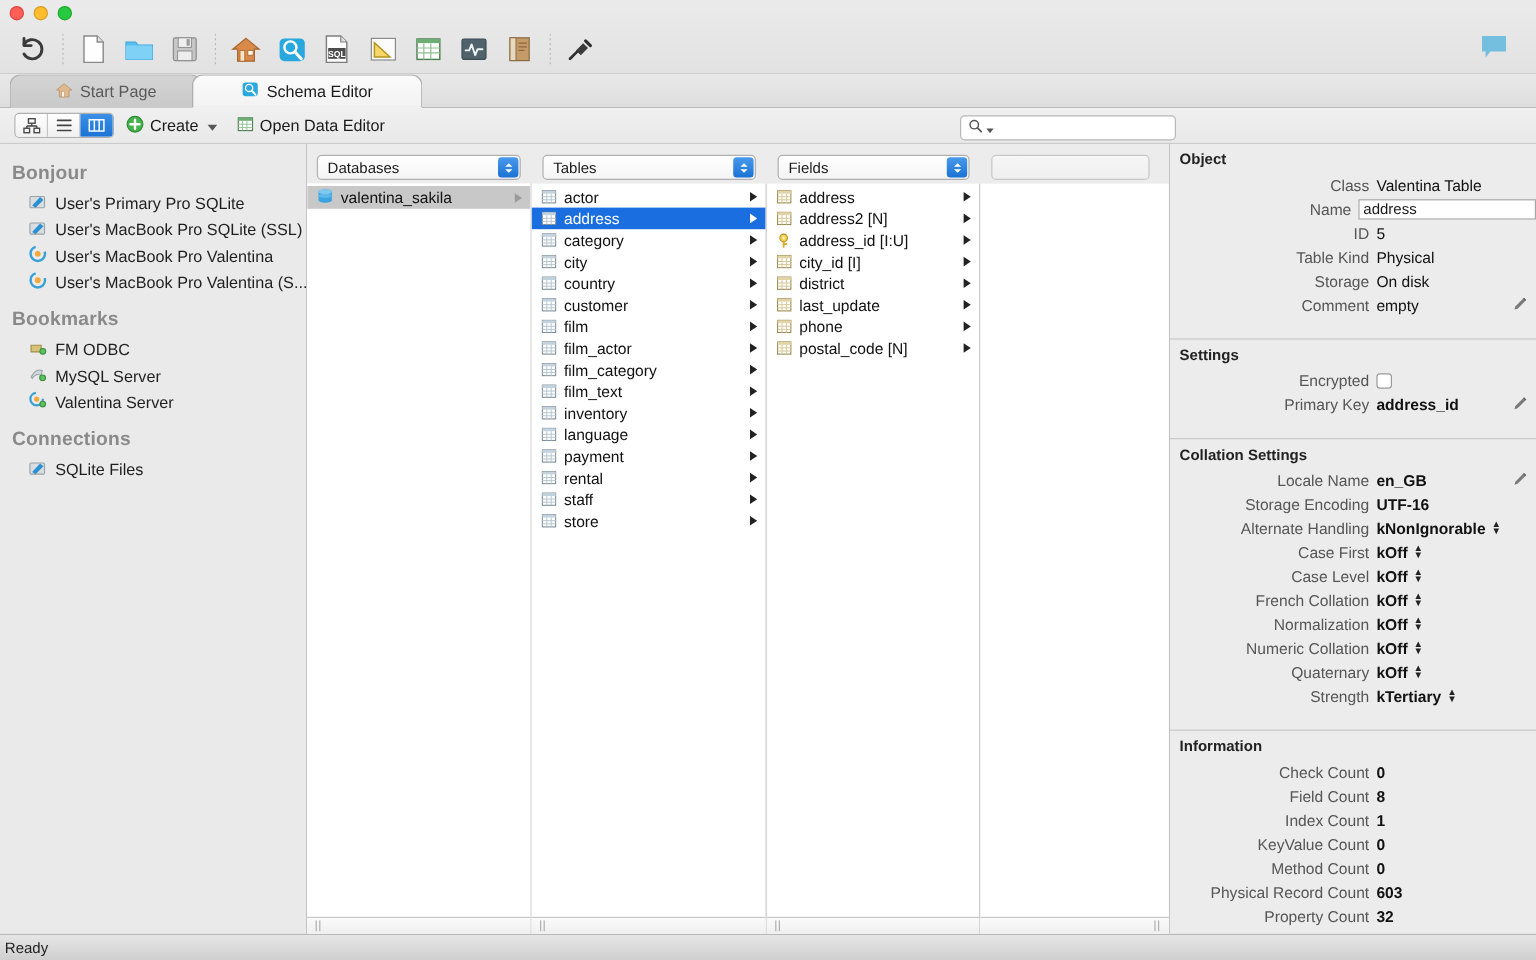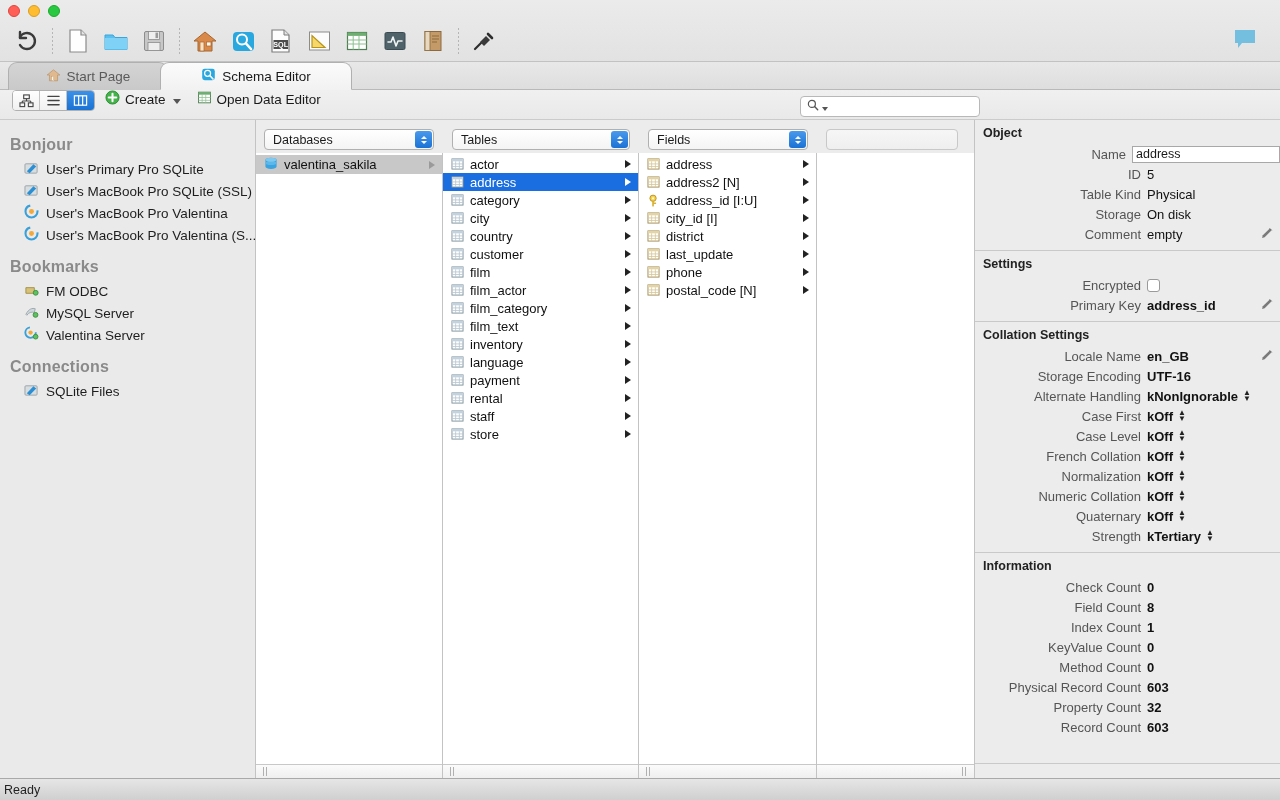--- a/index.html
+++ b/index.html
@@ -69,21 +69,21 @@
     z-index: 5;
     justify-content: center;
     border-bottom: 1px solid #f2f2f2;
   }
 
   
   .actionbar {
     height: 30px; flex: 0 0 auto;
     background: linear-gradient(to bottom, #f0f0f0, #e9e9e9);
     border-bottom: 1px solid #cbcbcb;
-    display: flex; align-items: flex-start; padding-left: 12px; gap: 10px;
+    display: flex; align-items: center; padding-left: 12px; gap: 10px;
   }
   .segmented { display: flex; border: 1px solid #b0b0b0; border-radius: 4px; overflow: hidden; height: 21px; background: #fff; }
   .segbtn { width: 27px; display: flex; align-items: center; justify-content: center; background: linear-gradient(to bottom,#fefefe,#f0f0f0); border-right: 1px solid #c4c4c4; cursor: default; }
   .segbtn:last-child { border-right: none; }
   .segbtn.sel { background: linear-gradient(to bottom, #3b91e8, #1a72d4); }
   .abitem { display: flex; align-items: center; gap: 5px; font-size: 13.5px; cursor: default; }
   .caret-dn { width: 0; height: 0; border-left: 4px solid transparent; border-right: 4px solid transparent; border-top: 5px solid #555; margin-left: 2px; margin-top:4px;}
 
   .searchfield {
     position: absolute; right: 300px; top: 96px;
@@ -128,21 +128,21 @@
   .row { height: 18px; display: flex; align-items: center; gap: 6px; padding-left: 8px; font-size: 13px; color: #111; cursor: default; white-space: nowrap; }
   .row.sel { background: #1a6ee0; color: #fff; }
   .row .arrow { margin-left: auto; margin-right: 7px; width: 0; height: 0; border-top: 4.5px solid transparent; border-bottom: 4.5px solid transparent; border-left: 6px solid #222; }
   .row.sel .arrow { border-left-color: #fff; }
   .gripbar { height: 14px; background: linear-gradient(to bottom,#fbfbfb,#efefef); border-top: 1px solid #c8c8c8; display:flex; align-items:center; }
   .grip { width: 11px; display:flex; justify-content:center; gap:2px; margin-left: 3px;}
   .grip i { display:block; width:1px; height:9px; background:#b0b0b0; }
 
   
   .inspector { width: 306px; flex: 0 0 306px; background: #ececec; border-left: 1px solid #c3c3c3; overflow: hidden; }
-  .ins-sec { border-bottom: 1px solid #c9c9c9; padding-bottom: 6px; }
+  .ins-sec { border-bottom: 1px solid #c9c9c9; padding-bottom: 18px; }
   .ins-title { font-size: 12.5px; font-weight: bold; padding: 6px 0 4px 8px; color: #222; }
   .ins-row { height: 20px; display: flex; align-items: center; font-size: 13px; position: relative; }
   .ins-lbl { width: 172px; text-align: right; color: #555; padding-right: 6px; white-space: nowrap; overflow:hidden;}
   .ins-val { color: #111; white-space: nowrap; display:flex; align-items:center; gap:3px;}
   .ins-val.b { font-weight: bold; }
   .pencil { position: absolute; right: 7px; top: 3px; }
   .txtfield { width: 162px; height: 17px; background: #fff; border: 1px solid #a8a8a8; font-size: 12.5px; padding-left: 3px; display:flex; align-items:center; }
   .chk { width: 13px; height: 13px; background: #fff; border: 1px solid #9a9a9a; border-radius: 3px; }
   .stepper { display: inline-flex; flex-direction: column; align-items: center; justify-content:center; margin-left: 2px; line-height: 5px; }
   .stepper i { font-style: normal; font-size: 8px; color: #222; line-height:6px;}
@@ -828,20 +828,26 @@
               </div>
             </div>
         </div>
       </div>
     </div>
 
     <div class="inspector" id="inspector">
         <div class="ins-sec">
           <div class="ins-title">Object</div>
           <div class="ins-row">
+            <div class="ins-lbl">Class</div>
+            <div class="ins-val">
+              <span>Valentina Table</span>
+            </div>
+          </div>
+          <div class="ins-row">
             <div class="ins-lbl">Name</div>
             <div class="txtfield">address</div>
           </div>
           <div class="ins-row">
             <div class="ins-lbl">ID</div>
             <div class="ins-val">
               <span>5</span>
             </div>
           </div>
           <div class="ins-row">

